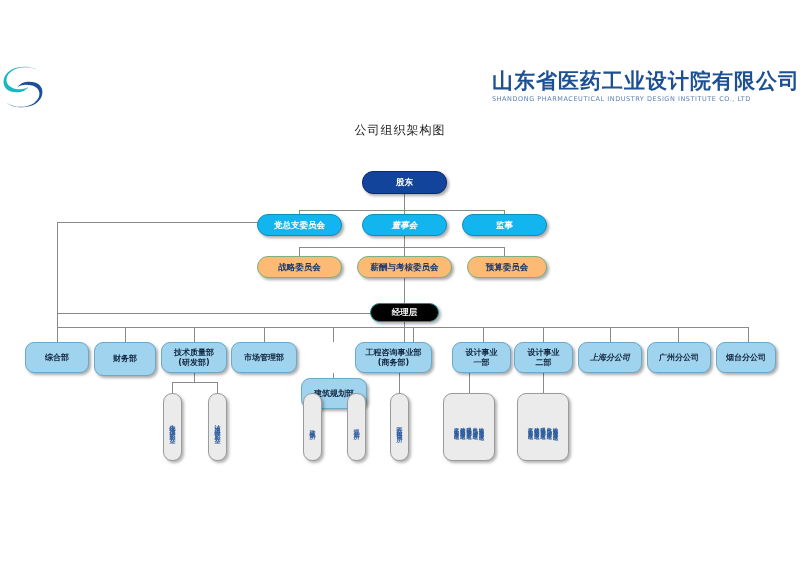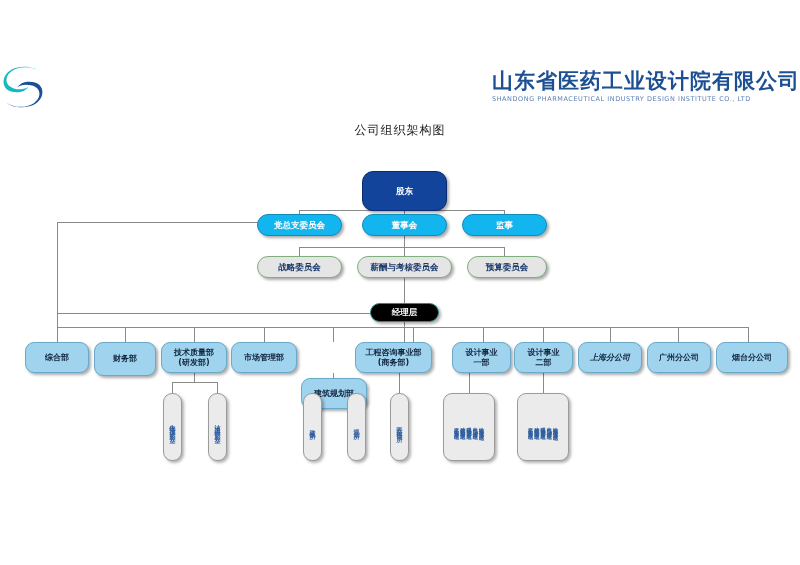--- a/index.html
+++ b/index.html
@@ -33,21 +33,21 @@
   .node{
     position:absolute;box-sizing:border-box;
     display:flex;align-items:center;justify-content:center;
     text-align:center;border-radius:11px;
     font-size:8.5px;font-weight:bold;line-height:1.25;
     box-shadow:2px 2px 3px rgba(0,0,0,0.33);
     z-index:5;
   }
   .n-share{background:#13449c;border:1px solid #0a2c6e;color:#ffffff;}
   .n-cyan{background:#13b5ef;border:1px solid #0e8dbb;color:#ffffff;}
-  .n-green{background:#e5e5e5;border:1px solid #7fae7f;color:#1b3a6b;}
+  .n-green{background:#fdba74;border:1px solid #7fae7f;color:#1b3a6b;}
   .n-teal{background:#000000;border:1px solid #1d8e8e;color:#ffffff;}
   .n-dept{background:#9fd3ee;border:1px solid #6aa9c9;color:#12243d;
           font-size:8px;border-radius:9px;}
 
   
   .subnode{
     position:absolute;box-sizing:border-box;
     background:#ebebeb;border:1px solid #9b9b9b;border-radius:9px;
     box-shadow:2px 2px 3px rgba(0,0,0,0.3);
     display:flex;flex-direction:row-reverse;align-items:center;
@@ -126,24 +126,24 @@
   <div class="ln lnv" style="left:333px;top:373px;height:9px;"></div>
   <div class="ln lnh" style="left:312px;top:382px;width:44px;"></div>
   <div class="ln lnv" style="left:312px;top:382px;height:11px;"></div>
   <div class="ln lnv" style="left:356px;top:382px;height:11px;"></div>
 
   <div class="ln lnv" style="left:399px;top:373px;height:20px;"></div>
 
   <div class="ln lnv" style="left:469px;top:373px;height:20px;"></div>
   <div class="ln lnv" style="left:543px;top:373px;height:20px;"></div>
 
-  <div class="node n-share" style="left:362px;top:171px;width:85px;height:40px;">股东</div>
+  <div class="node n-share" style="left:362px;top:171px;width:85px;height:23px;">股东</div>
 
   <div class="node n-cyan" style="left:257px;top:214px;width:85px;height:22px;">党总支委员会</div>
-  <div class="node n-cyan" style="left:362px;top:214px;width:85px;height:22px;">董事会</div>
+  <div class="node n-cyan" style="left:362px;top:214px;width:85px;height:22px;font-style:italic;">董事会</div>
   <div class="node n-cyan" style="left:462px;top:214px;width:85px;height:22px;text-align:center;">监事</div>
 
   <div class="node n-green" style="left:257px;top:256px;width:85px;height:22px;">战略委员会</div>
   <div class="node n-green" style="left:357px;top:256px;width:95px;height:22px;">薪酬与考核委员会</div>
   <div class="node n-green" style="left:467px;top:256px;width:80px;height:22px;">预算委员会</div>
 
   <div class="node n-teal" style="left:370px;top:303px;width:69px;height:19px;">经理层</div>
 
   <div class="node n-dept" style="left:25px;top:342px;width:64px;height:31px;">综合部</div>
 
@@ -178,21 +178,21 @@
     <div>
       <div>设计事业</div>
       <div>二部</div>
     </div>
   </div>
 
   <div class="node n-dept" style="left:578px;top:342px;width:64px;height:31px;font-style:italic;">上海分公司</div>
 
   <div class="node n-dept" style="left:647px;top:342px;width:64px;height:31px;">广州分公司</div>
 
-  <div class="node n-dept" style="left:716px;top:342px;width:72px;height:31px;">烟台分公司</div>
+  <div class="node n-dept" style="left:716px;top:342px;width:60px;height:31px;">烟台分公司</div>
 
   <div class="subnode" style="left:163px;top:393px;width:19px;height:68px;">
     <span class="vcol big">生物技术研究室</span>
   </div>
   <div class="subnode" style="left:208px;top:393px;width:19px;height:68px;">
     <span class="vcol big">洁净工程研究室</span>
   </div>
 
   <div class="subnode" style="left:303px;top:393px;width:19px;height:68px;">
     <span class="vcol big">建筑所</span>

